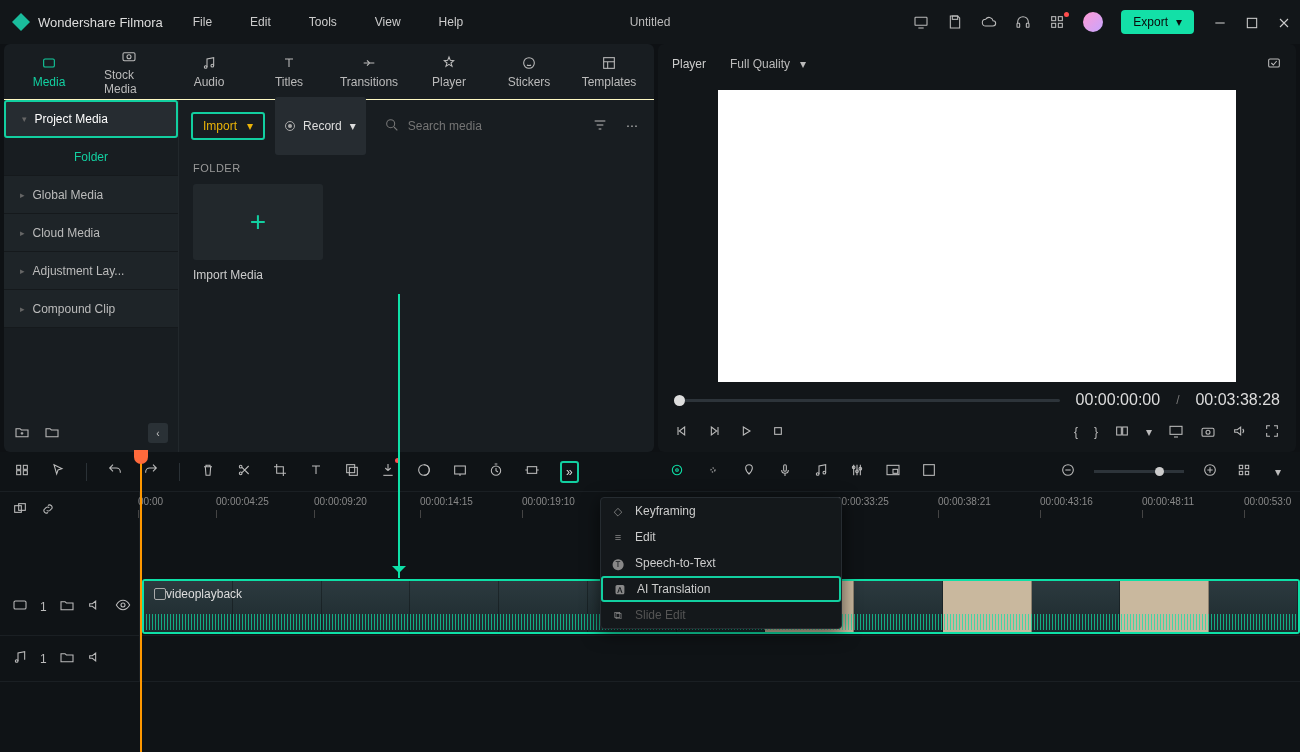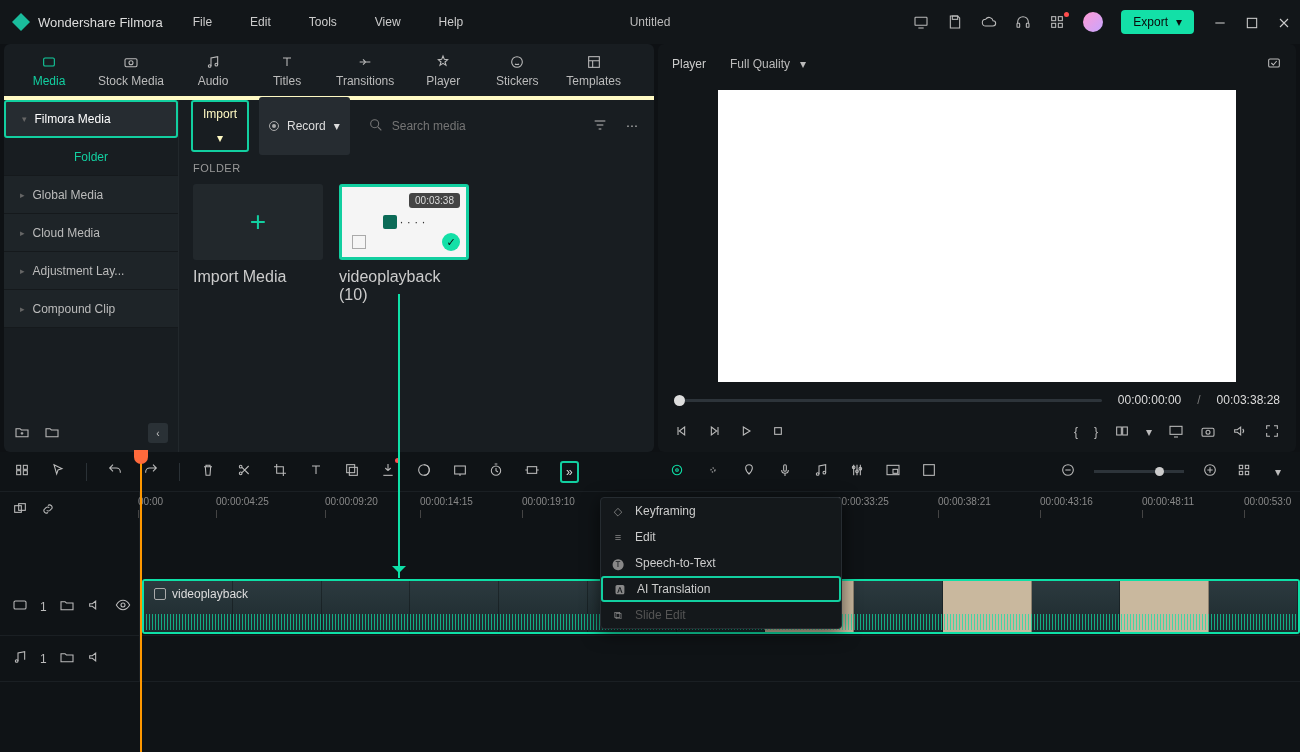--- a/index.html
+++ b/index.html
@@ -13,66 +13,66 @@
 .title-right { position:absolute; right:10px; display:flex; align-items:center; gap:18px; }
 .title-right .icon { width:16px; height:16px; display:flex; align-items:center; justify-content:center; color:#bbb; }
 .export-btn { background:#13e0a7; color:#0a0a0a; padding:5px 12px; border-radius:4px; display:flex; align-items:center; gap:8px; font-weight:500; }
 .avatar { width:20px; height:20px; border-radius:50%; background:linear-gradient(135deg,#ff9ad4,#c7a6ff); }
 .win-icon { width:14px; height:14px; color:#ccc; }
 .red-dot { position:relative; }
 .red-dot::after { content:""; position:absolute; top:-2px; right:-4px; width:5px; height:5px; background:#ff4d4d; border-radius:50%; }
 
 .main-row { display:flex; height:408px; }
 .left-panel { width:650px; background:#181d21; border-radius:6px; margin:0 4px; display:flex; flex-direction:column; }
-.tabs { height:56px; display:flex; align-items:center; padding:0 20px; gap:24px; border-bottom:4px solid #fef9c3; }
+.tabs { height:56px; display:flex; align-items:center; padding:0 20px; gap:30px; border-bottom:1px solid #fef9c3;justify-content:center; }
 .tab { display:flex; flex-direction:column; align-items:center; gap:3px; color:#bbb; cursor:pointer; min-width:50px; }
 .tab.active { color:#12cfa0; }
 .tab .ticon { width:22px; height:18px; display:flex; align-items:center; justify-content:center; }
 .panel-body { flex:1; display:flex; }
 .sidebar { width:175px; display:flex; flex-direction:column; border-right:1px solid #22282c; }
 .side-item { height:38px; display:flex; align-items:center; padding:0 16px; color:#bbb; background:#1e2428; border-bottom:1px solid #15191c; gap:8px; cursor:pointer; }
 .side-item.selected { border:2px solid #12cfa0; border-radius:3px; color:#fff; background:#262c31; }
 .side-item.folder { color:#12cfa0; justify-content:center; background:#181d21; }
 .side-item .chev { font-size:9px; color:#666; }
 .side-bottom { margin-top:auto; height:38px; display:flex; align-items:center; padding:0 10px; gap:14px; }
 .side-bottom .collapse { margin-left:auto; width:20px; height:20px; background:#2a3136; border-radius:3px; display:flex; align-items:center; justify-content:center; font-size:10px; }
 
 .media-area { flex:1; display:flex; flex-direction:column; }
 .toolbar { height:52px; display:flex; align-items:center; padding:0 12px; gap:10px; }
-.import-btn { border:2px solid #12cfa0; padding:5px 10px; border-radius:3px; display:flex; align-items:center; gap:10px; color:#fef9c3;flex-direction:column; }
+.import-btn { border:2px solid #12cfa0; padding:5px 10px; border-radius:3px; display:flex; align-items:center; gap:10px; color:#eab308; }
 .record-btn { background:#262c31; padding:22px 10px; border-radius:3px; display:flex; align-items:center; gap:8px; color:#ddd; }
 .record-btn .dot { width:10px; height:10px; border:1px solid #aaa; border-radius:50%; display:flex; align-items:center; justify-content:center; }
 .record-btn .dot::after { content:""; width:4px; height:4px; background:#aaa; border-radius:50%; }
 .search { flex:1; display:flex; align-items:center; gap:8px; color:#777; padding:0 8px; }
 .search input { background:transparent; border:none; color:#ccc; outline:none; flex:1; }
 .tool-icon { color:#bbb; padding:4px; }
 .folder-label { padding:10px 14px; color:#999; font-size:11px; letter-spacing:.5px; }
 .thumbs { display:flex; gap:16px; padding:0 14px; }
 .thumb { width:130px; }
 .thumb-box { height:76px; background:#22282c; border-radius:3px; display:flex; align-items:center; justify-content:center; position:relative; }
 .thumb.sel .thumb-box { border:3px solid #12cfa0; background:#f5f5f5; }
 .plus { color:#12cfa0; font-size:28px; font-weight:200; }
 .dur-badge { position:absolute; top:6px; right:6px; background:#444; color:#ddd; font-size:10px; padding:2px 6px; border-radius:3px; }
 .check { position:absolute; bottom:6px; right:6px; width:18px; height:18px; background:#13e0a7; border-radius:50%; display:flex; align-items:center; justify-content:center; color:#0a0a0a; font-size:11px; }
-.thumb-name { margin-top:8px; color:#ccc; font-size:16px; }
+.thumb-name { margin-top:8px; color:#ccc; font-size:12px; }
 .mini-prev { position:absolute; left:10px; bottom:8px; width:14px; height:14px; border:1px solid #aaa; }
 .mini-ctr { display:flex; gap:3px; align-items:center; }
 .mini-ctr .p { width:14px; height:14px; background:#0b6b57; border-radius:2px; }
 
 .player { flex:1; margin:0 4px 0 0; background:#121619; border-radius:6px; display:flex; flex-direction:column; }
 .player-head { height:40px; display:flex; align-items:center; padding:0 14px; gap:24px; }
 .player-head .lbl { color:#ccc; }
 .quality { color:#bbb; display:flex; align-items:center; gap:10px; }
 .snap-icon { margin-left:auto; color:#bbb; }
 .preview { flex:1; display:flex; align-items:center; justify-content:center; }
 .preview .canvas { width:518px; height:292px; background:#fff; }
 .scrub { height:24px; display:flex; align-items:center; padding:0 16px; gap:16px; }
 .scrub-track { flex:1; height:3px; background:#2d343a; border-radius:2px; position:relative; }
 .scrub-track::before { content:""; position:absolute; left:0; top:-4px; width:11px; height:11px; background:#ddd; border-radius:50%; }
-.timecode { color:#ddd; font-size:12px; }
+.timecode { color:#ddd; font-size:16px; }
 .tc-sep { color:#777; }
 .player-ctrl { height:40px; display:flex; align-items:center; padding:0 16px; gap:18px; }
 .player-ctrl .grp { display:flex; gap:16px; }
 .player-ctrl .right { margin-left:auto; display:flex; gap:16px; align-items:center; }
 .pc-icon { color:#bbb; }
 
 .timeline { height:300px; display:flex; flex-direction:column; background:#0f1316; position:relative; }
 .tl-toolbar { height:40px; display:flex; align-items:center; padding:0 14px; gap:20px; border-bottom:1px solid #1a1f23; }
 .tl-toolbar .sep { width:1px; height:18px; background:#2a3136; }
 .tl-icon { color:#bbb; width:16px; text-align:center; }
@@ -91,21 +91,21 @@
 .playhead { position:absolute; left:140px; top:0; bottom:0; width:2px; background:#ff9800; z-index:5; }
 .playhead::before { content:""; position:absolute; top:-2px; left:-6px; width:14px; height:14px; background:#ff6a3c; border-radius:0 0 7px 7px; }
 
 .track { height:58px; display:flex; border-bottom:1px solid #1a1f23; }
 .track .track-head { width:140px; }
 .track-body { flex:1; position:relative; }
 .clip { position:absolute; left:2px; right:0; top:1px; bottom:1px; border:2px solid #0ee0a7; border-radius:3px; overflow:hidden; display:flex; background:#1a2f29; }
 .clip-seg { flex:1; border-right:1px solid rgba(0,0,0,.3); background:linear-gradient(#2c3a3f,#1d2a2e); }
 .clip-seg.l { background:#c9b89e; }
 .wave { position:absolute; left:2px; right:0; bottom:2px; height:16px; background:repeating-linear-gradient(90deg,#0ee0a7 0 1px,transparent 1px 3px); opacity:.7; }
-.clip-label { position:absolute; left:10px; top:6px; color:#ddd; font-size:10px; z-index:2; display:flex; align-items:center; gap:6px;}
+.clip-label { position:absolute; left:10px; top:6px; color:#ddd; font-size:10px; z-index:2; display:flex; align-items:center; gap:0;}
 .clip-label .pi { width:12px;height:12px;border:1px solid #aaa;border-radius:2px;}
 
 .track.audio { height:46px; }
 .th-icon { color:#bbb; font-size:12px; }
 
 .ctx-menu { position:absolute; left:600px; top:497px; width:242px; background:#14181b; border:1px solid #262c31; border-radius:4px; z-index:20; box-shadow:0 4px 18px rgba(0,0,0,.6); }
 .ctx-item { height:26px; display:flex; align-items:center; gap:10px; padding:0 10px; color:#ccc; cursor:pointer; }
 .ctx-item.hl { border:2px solid #12cfa0; border-radius:3px; }
 .ctx-item.dis { color:#555; }
 .ctx-ic { width:14px; text-align:center; font-size:11px; color:#888; }
@@ -250,21 +250,21 @@
               <path d="M4 10h16M10 10v10"></path>
             </svg>
           </span>
           <span>Templates</span>
         </div>
     </div>
     <div class="panel-body">
       <div class="sidebar">
         <div class="side-item selected">
             <span class="chev">▾</span>
-            <span>Filmora Media</span>
+            <span>Project Media</span>
           </div>
         <div class="side-item folder">
             <span>Folder</span>
           </div>
         <div class="side-item">
             <span class="chev">▸</span>
             <span>Global Media</span>
           </div>
         <div class="side-item">
             <span class="chev">▸</span>
@@ -313,32 +313,20 @@
           <span class="tool-icon">⋯</span>
         </div>
         <div class="folder-label">FOLDER</div>
         <div class="thumbs">
           <div class="thumb">
             <div class="thumb-box">
                 <span class="plus">+</span>
               </div>
             <div class="thumb-name">Import Media</div>
           </div>
-          <div class="thumb sel">
-            <div class="thumb-box">
-              <span class="dur-badge">00:03:38</span>
-              <div class="mini-ctr">
-                  <span class="p"></span>
-                  <span style="color:#333">· · · ·</span>
-                </div>
-              <span class="mini-prev"></span>
-              <span class="check">✓</span>
-            </div>
-            <div class="thumb-name">videoplayback (10)</div>
-          </div>
         </div>
       </div>
     </div>
   </div>
 
   <div class="player">
     <div class="player-head">
       <span class="lbl">Player</span>
       <div class="quality">
           <span>Full Quality</span>
@@ -518,21 +506,21 @@
             <rect x="4" y="7" width="10" height="10"></rect>
             <rect x="10" y="4" width="10" height="10"></rect>
           </svg></span>
       <span class="th-icon"><svg viewBox="0 0 24 24">
             <path d="M10 14a4 4 0 005 0l3-3a4 4 0 00-5-5l-1 1M14 10a4 4 0 00-5 0l-3 3a4 4 0 005 5l1-1"></path>
           </svg></span>
     </div>
     <div class="ruler">
       <span class="tick" style="left:2px">00:00</span>
       <span class="tick" style="left:80px">00:00:04:25</span>
-      <span class="tick" style="left:189px">00:00:09:20</span>
+      <span class="tick" style="left:178px">00:00:09:20</span>
       <span class="tick" style="left:284px">00:00:14:15</span>
       <span class="tick" style="left:386px">00:00:19:10</span>
       <span class="tick" style="left:700px">00:00:33:25</span>
       <span class="tick" style="left:802px">00:00:38:21</span>
       <span class="tick" style="left:904px">00:00:43:16</span>
       <span class="tick" style="left:1006px">00:00:48:11</span>
       <span class="tick" style="left:1108px">00:00:53:0</span>
     </div>
   </div>
 

